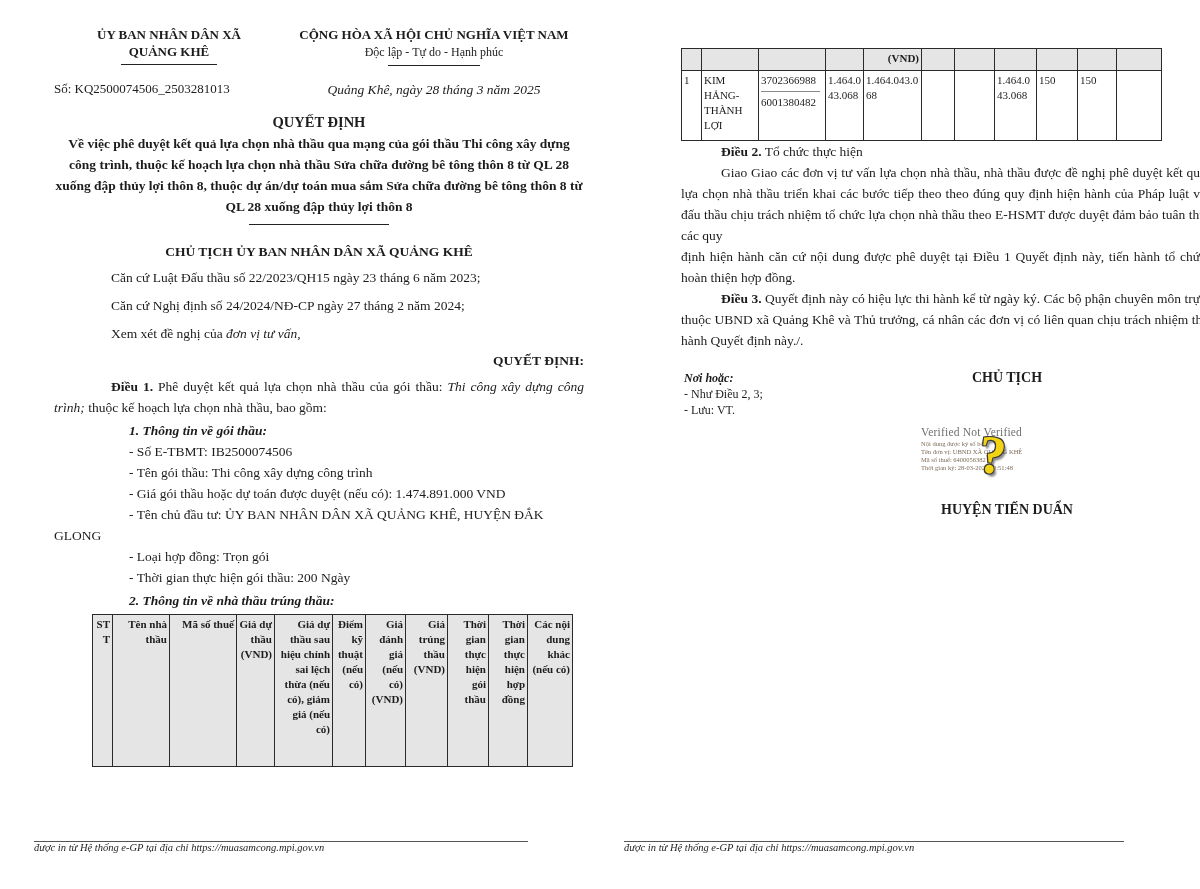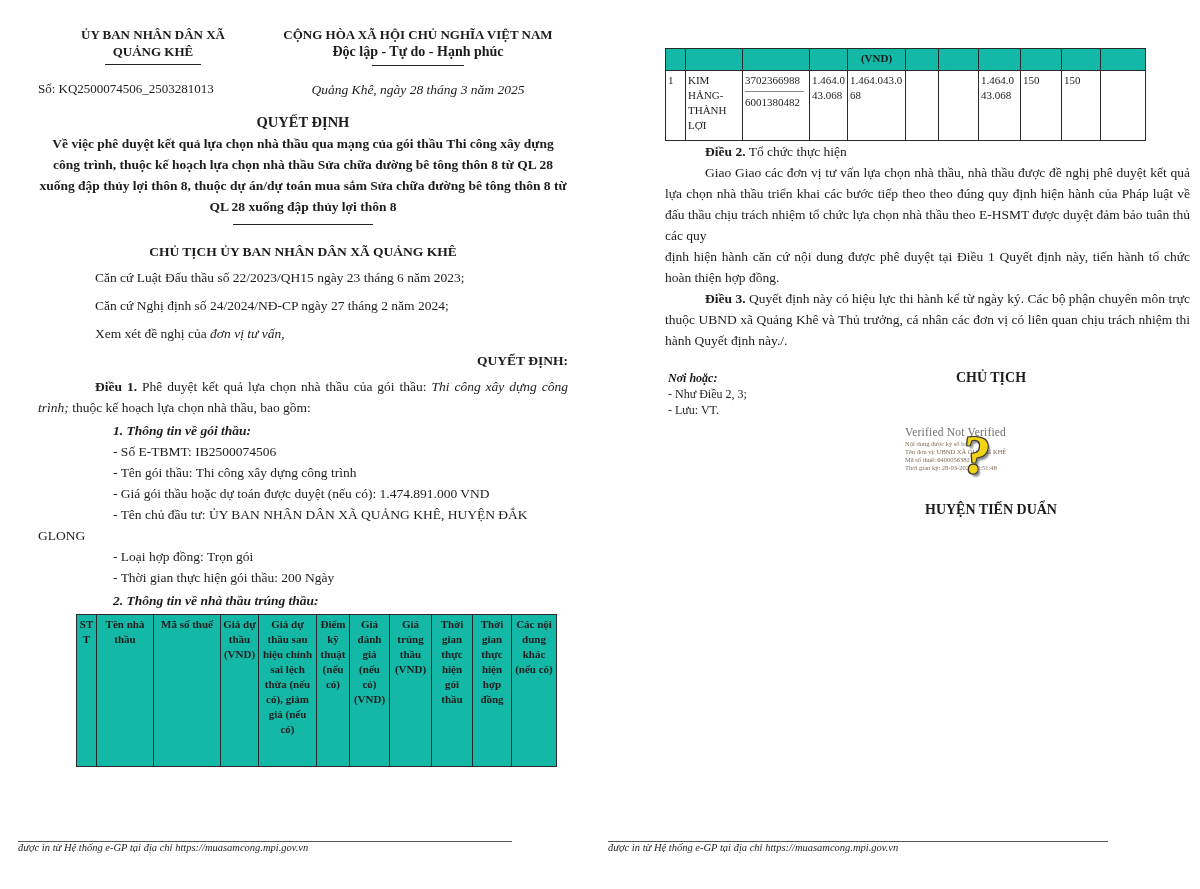--- a/index.html
+++ b/index.html
@@ -2,30 +2,30 @@
 <html><head>
 <meta charset="utf-8">
 <style>
   * { box-sizing: border-box; }
   html,body { margin:0; padding:0; }
   body {
     width:1200px; height:889px; background:#ffffff; position:relative; overflow:hidden;
     font-family:"Liberation Serif","DejaVu Serif",serif; color:#1c1c1c;
     -webkit-font-smoothing:antialiased;
   }
-  .page { position:absolute; top:0; height:889px; }
+  .page { position:absolute; top:0; height:889px;margin-left:16px; }
   #page1 { left:0; width:600px; padding:26px 32px 0 38px; }
   #page2 { left:600px; width:600px; padding:45px 10px 0 65px; }
 
   
   .head-row { display:flex; }
   .head-left { width:230px; text-align:center; }
   .head-right { flex:1; text-align:center; }
   .org-line, .motto-1 { font-weight:bold; font-size:13px; line-height:17px; }
-  .motto-2 { font-weight:bold; font-size:14px; line-height:18px; }
+  .motto-2 { font-weight:normal; font-size:12px; line-height:18px; }
   .head-rule { border-top:1.3px solid #222; width:100px; margin:4px auto 0 auto; }
   .doc-no { font-size:13px; margin-top:16px; text-align:left; }
   .dateline { font-style:italic; font-size:13.5px; margin-top:16px; }
 
   
   .doc-title { text-align:center; font-weight:bold; font-size:14.5px; margin-top:16px; }
   .doc-subject { text-align:center; font-weight:bold; font-size:13.5px; line-height:21px; margin-top:2px; }
   .subject-rule { border-top:1.3px solid #222; width:140px; margin:7px auto 0 auto; }
   .authority { text-align:center; font-weight:bold; font-size:13.5px; margin-top:19px; }
   p.base { font-size:13.5px; line-height:21px; margin:7px 0 0 0; text-indent:57px; text-align:justify; }
@@ -36,21 +36,21 @@
   p.item.wraps { text-align:left; }
 
   
   table.bid { border-collapse:collapse; table-layout:fixed; width:480px; margin-top:3px; }
   #page1 table.bid { margin-left:38px; }
   #page2 table.bid { margin-left:0; }
   table.bid th, table.bid td {
     border:1.2px solid #2a2a2a; vertical-align:top; padding:2px 2px;
     font-size:11px; line-height:15px; overflow:hidden;
   }
-  table.bid th { font-weight:bold; text-align:center; background:#14b8a6; word-wrap:break-word; }
+  table.bid th { font-weight:bold; text-align:right; background:#e5e5e5; word-wrap:break-word; }
   table.bid td { font-weight:normal; text-align:left; background:#fff; word-wrap:break-word; }
   th.stt-h { word-break:break-all; }
   td.num { word-break:break-all; font-size:11.5px; }
   td.stt-c { text-align:center; }
   tr.hdr-cont { height:22px; }
   tr.hdr-cont th { font-size:11px; }
   tr.data-row { height:70px; }
   .tax-rule { border-top:1px solid #8a8a8a; margin:3px 0 3px 0; width:95%; }
 
   

